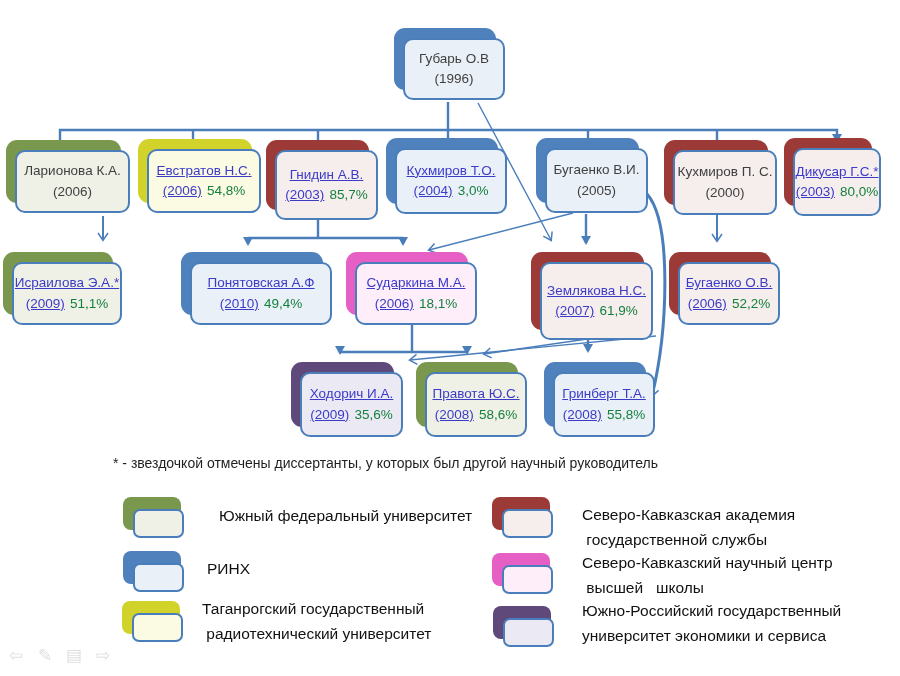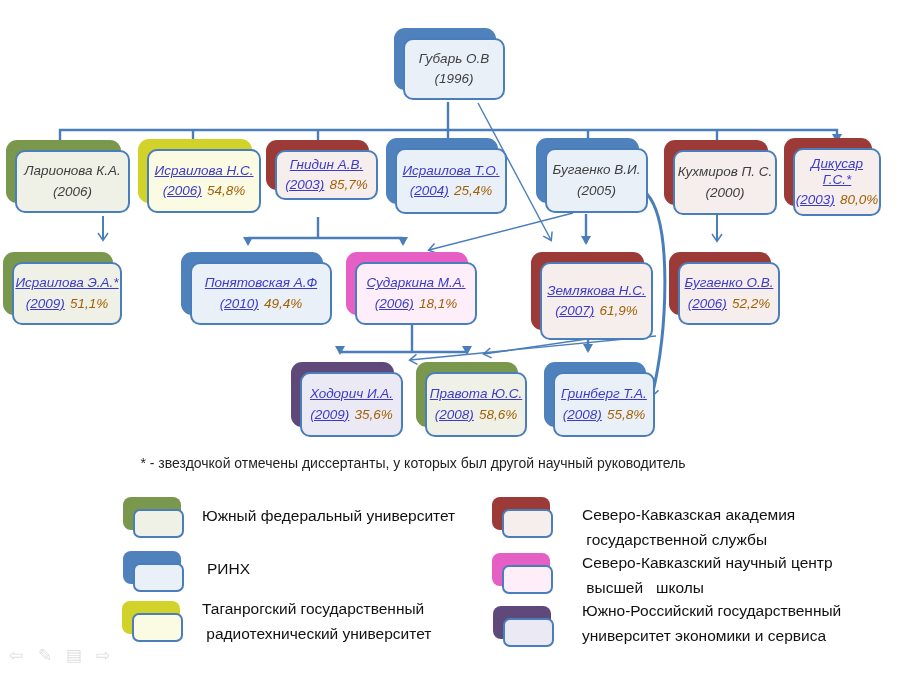--- a/index.html
+++ b/index.html
@@ -10,38 +10,38 @@
   svg.connectors { position:absolute; left:0; top:0; }
 
   
   .c-blue   { --c:#4f81bd; --f:#eaf0f8; }
   .c-green  { --c:#79984d; --f:#eff1e7; }
   .c-yellow { --c:#d2d32a; --f:#fbfae3; }
   .c-red    { --c:#9c3a38; --f:#f6eded; }
   .c-pink   { --c:#e55fc4; --f:#fdeef9; }
   .c-purple { --c:#5f497a; --f:#ebe9f3; }
 
-  .node { position:absolute;font-style:italic; }
+  .node { position:absolute; }
   .node::before {
     content:""; position:absolute; left:-9px; top:-10px;
     width:100%; height:100%; border-radius:11px; background:var(--c);
   }
   .node .box {
     position:absolute; inset:0; background:var(--f);
     border:2.5px solid #4a7ebb; border-radius:10px;
     display:flex; flex-direction:column; justify-content:center; align-items:center;
     gap:4px; text-align:center; font-size:13.5px; color:#3f3f3f; line-height:1.2;
   }
   .lnk { color:#3c3bc8; text-decoration:underline; }
-  .pct { margin-left:5px; color:#a16207; }
+  .pct { margin-left:5px; color:#15803d; }
   .pct:empty { display:none; }
 
   .note {
     position:absolute; left:113px; top:455px; width:600px;
-    font-size:14px; color:#1f1f1f;text-align:center;
+    font-size:14px; color:#1f1f1f;
   }
 
   .licon { position:absolute; width:64px; height:46px; }
   .licon::before {
     content:""; position:absolute; left:0; top:0; width:58px; height:33px;
     border-radius:8px; background:var(--c);
   }
   .licon .lbox {
     position:absolute; left:10px; top:12px; width:47px; height:25px;
     background:var(--f); border:2.5px solid #4a7ebb; border-radius:7px;
@@ -111,34 +111,34 @@
   </div>
 
   <div class="node c-green" style="left:15px;top:150px;width:115px;height:63px">
     <div class="box">
         <span>Ларионова К.А.</span>
     <span><span class="yr">(2006)</span></span>
       </div>
   </div>
   <div class="node c-yellow" style="left:147px;top:149px;width:114px;height:64px">
     <div class="box">
-        <span class="lnk">Исраилова Н.С.</span>
+        <span class="lnk">Евстратов Н.С.</span>
     <span><span class="yr lnk">(2006)</span><span class="pct">54,8%</span></span>
       </div>
   </div>
-  <div class="node c-red" style="left:275px;top:150px;width:103px;height:50px">
+  <div class="node c-red" style="left:275px;top:150px;width:103px;height:70px">
     <div class="box">
         <span class="lnk">Гнидин А.В.</span>
     <span><span class="yr lnk">(2003)</span><span class="pct">85,7%</span></span>
       </div>
   </div>
   <div class="node c-blue" style="left:395px;top:148px;width:112px;height:66px">
     <div class="box">
-        <span class="lnk">Исраилова Т.О.</span>
-    <span><span class="yr lnk">(2004)</span><span class="pct">25,4%</span></span>
+        <span class="lnk">Кухмиров Т.О.</span>
+    <span><span class="yr lnk">(2004)</span><span class="pct">3,0%</span></span>
       </div>
   </div>
   <div class="node c-blue" style="left:545px;top:148px;width:103px;height:65px">
     <div class="box">
         <span>Бугаенко В.И.</span>
     <span><span class="yr">(2005)</span></span>
       </div>
   </div>
   <div class="node c-red" style="left:673px;top:150px;width:104px;height:65px">
     <div class="box">
@@ -201,21 +201,21 @@
         <span class="lnk">Гринберг Т.А.</span>
     <span><span class="yr lnk">(2008)</span><span class="pct">55,8%</span></span>
       </div>
   </div>
 
   <div class="note">* - звездочкой отмечены диссертанты, у которых был другой научный руководитель</div>
 
   <div class="licon c-green" style="left:123px;top:497px">
       <div class="lbox"></div>
     </div>
-  <div class="ltext" style="left:202px;top:503px"><span>Южный федеральный университет</span></div>
+  <div class="ltext" style="left:219px;top:503px"><span>Южный федеральный университет</span></div>
 
   <div class="licon c-blue" style="left:123px;top:551px">
       <div class="lbox"></div>
     </div>
   <div class="ltext" style="left:207px;top:556px"><span>РИНХ</span></div>
 
   <div class="licon c-yellow" style="left:122px;top:601px">
       <div class="lbox"></div>
     </div>
   <div class="ltext" style="left:202px;top:596px"><span>Таганрогский государственный</span><br><span> радиотехнический университет</span></div>

